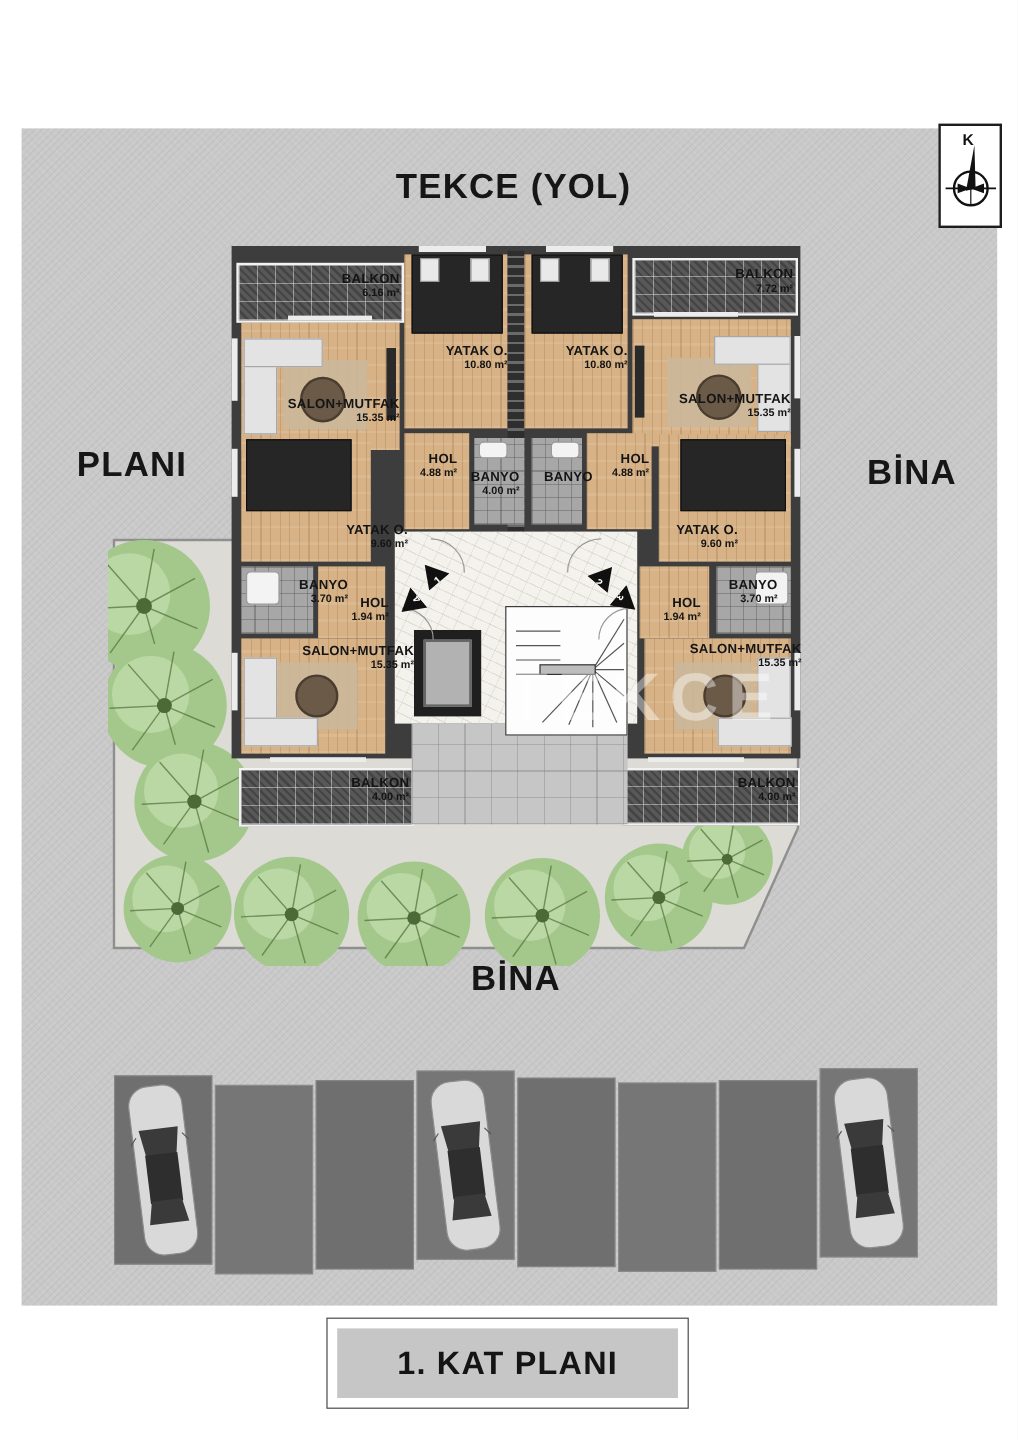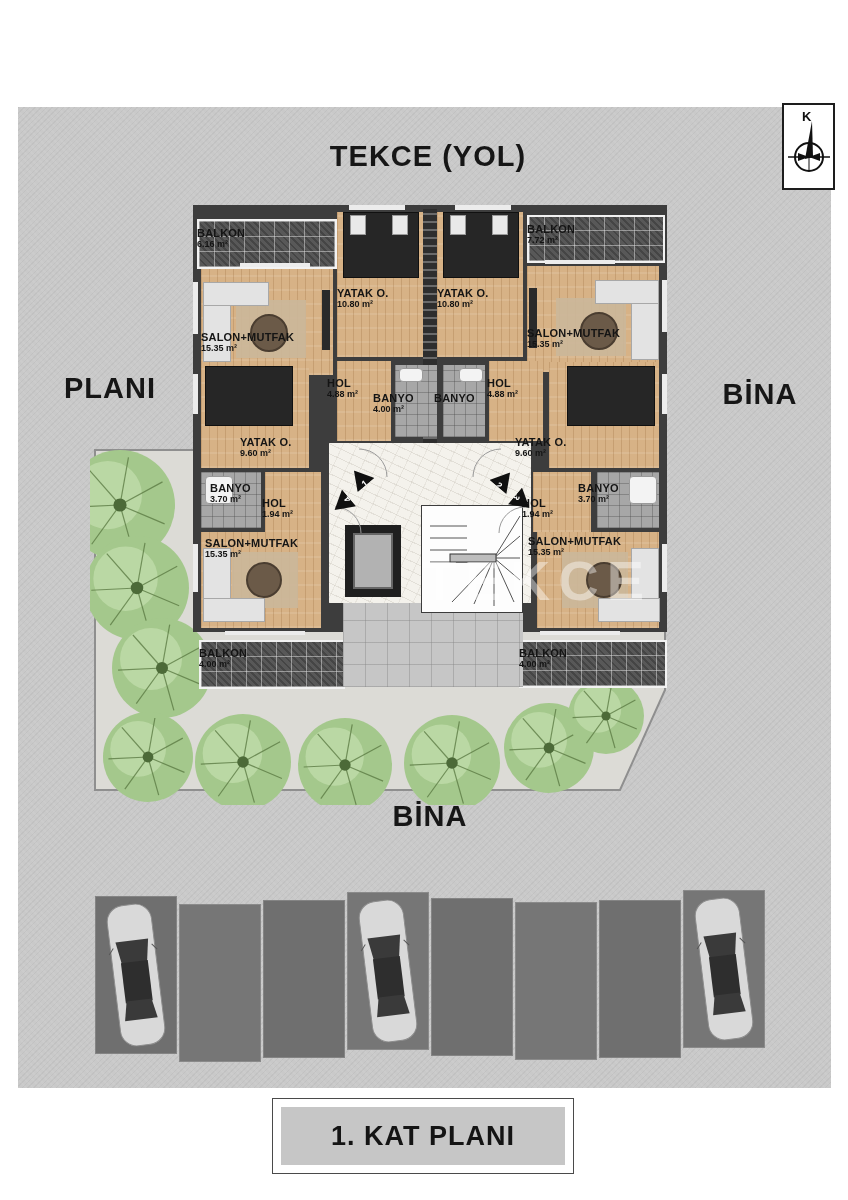--- a/index.html
+++ b/index.html
@@ -33,21 +33,21 @@
                          repeating-linear-gradient(90deg,rgba(70,70,70,.35) 0 1px,transparent 1px 11px);}
   .marble{background-color:#f4f2ec;
         background-image:repeating-linear-gradient(25deg,rgba(200,195,185,.4) 0 1px,transparent 1px 9px),
                          repeating-linear-gradient(115deg,rgba(205,200,190,.3) 0 1px,transparent 1px 13px);}
   .porch{background-color:#c6c6c6;
         background-image:repeating-linear-gradient(0deg,rgba(130,130,130,.4) 0 1px,transparent 1px 22px),
                          repeating-linear-gradient(90deg,rgba(130,130,130,.4) 0 1px,transparent 1px 22px);}
   .shaft{background:repeating-linear-gradient(0deg,#2e2e2e 0 6px,#6a6a6a 6px 8px);}
   .window{position:absolute;background:#ececec;z-index:6;}
   
-  .rlabel{position:absolute;text-align:left;line-height:1.08;z-index:30;color:#141414;}
+  .rlabel{position:absolute;text-align:right;line-height:1.08;z-index:30;color:#141414;}
   .rname{display:block;font-weight:bold;font-size:11px;letter-spacing:.2px;}
   .rarea{display:block;font-weight:bold;font-size:9px;}
   
   .furn{position:absolute;z-index:6;}
   .bed{background:#262626;border:1px solid #101010;}
   .pillow{position:absolute;background:#e9e9e9;border:1px solid #9a9a9a;width:14px;height:18px;z-index:7;}
   .sofa{background:#e3e3e3;border:1px solid #a8a8a8;}
   .rug{background:#cbb79a;opacity:.9;}
   .table{background:#6b5a48;border-radius:50%;border:2px solid #4a3d30;}
   .tv{background:#2a2a2a;}

